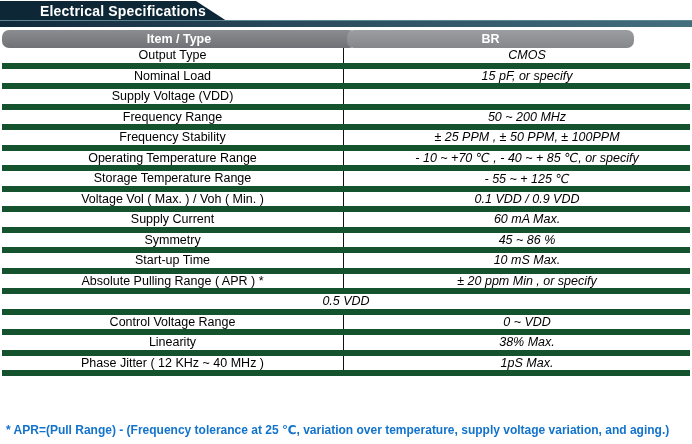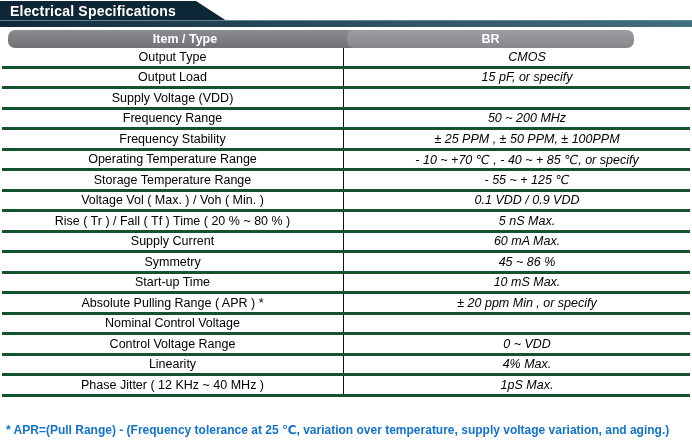--- a/index.html
+++ b/index.html
@@ -5,39 +5,39 @@
   html,body{margin:0;padding:0;background:#ffffff;}
   body{font-family:"Liberation Sans","DejaVu Sans",sans-serif;}
   .page{position:relative;width:692px;height:444px;background:#ffffff;overflow:hidden;}
 
   
   .banner-title{
     position:absolute;top:1px;left:0;width:236px;height:26px;
     background:#0e2737;
     clip-path:polygon(0 0,196px 0,236px 100%,0 100%);
     color:#ffffff;font-weight:bold;font-size:14px;line-height:20px;
-    padding-left:10px;box-sizing:border-box;letter-spacing:0.2px;
+    padding-left:10px;box-sizing:border-box;letter-spacing:0.2px;text-align:center;
   }
   .banner-strip{
     position:absolute;top:20px;left:0;width:692px;height:7px;
     background:linear-gradient(to right,#10293a 0%,#27485a 40%,#446f7e 100%);
     border-top:1px solid #5d8693;box-sizing:border-box;
   }
 
   
   .col-header{
     position:absolute;top:30px;height:18px;border-radius:7px;
     color:#ffffff;font-weight:bold;font-size:12.5px;line-height:18px;text-align:center;
   }
-  .col-header.left{left:8px;width:354px;background:linear-gradient(to bottom,#8a8c90,#6f7176);}
+  .col-header.left{left:2px;width:354px;background:linear-gradient(to bottom,#8a8c90,#6f7176);}
   .col-header.right{left:347px;width:287px;background:linear-gradient(to bottom,#9b9da0,#85878b);}
 
   
   .tbody{position:absolute;top:48px;left:2px;width:688px;}
-  .trow{display:flex;height:20.5px;box-sizing:border-box;border-bottom:3px solid #14532d;gap:20px;}
+  .trow{display:flex;height:20.5px;box-sizing:border-box;border-bottom:6px solid #14532d;gap:20px;}
   .tcell{display:flex;align-items:center;justify-content:center;
     font-size:12.5px;color:#000000;box-sizing:border-box;white-space:nowrap;}
   .tcell.item{width:342px;border-right:1px solid #111111;}
   .tcell.value{flex:1;font-style:italic;}
 
   
   .footnote{
     position:absolute;top:423px;left:6px;width:688px;
     color:#1273cc;font-size:12px;font-weight:bold;white-space:nowrap;
   }
@@ -59,21 +59,21 @@
     <span>BR</span>
   </div>
 
   <div class="tbody">
   <div class="trow">
     <div class="tcell item">Output Type</div>
     <div class="tcell value">CMOS</div>
   </div>
 
   <div class="trow">
-    <div class="tcell item">Output Load</div>
+    <div class="tcell item">Nominal Load</div>
     <div class="tcell value">15 pF, or specify</div>
   </div>
 
 
   <div class="trow">
     <div class="tcell item">Supply Voltage (VDD)</div>
   </div>
 
   <div class="trow">
     <div class="tcell item">Frequency Range</div>
@@ -93,24 +93,20 @@
   <div class="trow">
     <div class="tcell item">Storage Temperature Range</div>
     <div class="tcell value">- 55 ~ + 125 ℃</div>
   </div>
 
   <div class="trow">
     <div class="tcell item">Voltage Vol ( Max. ) / Voh ( Min. )</div>
     <div class="tcell value">0.1 VDD / 0.9 VDD</div>
   </div>
 
-  <div class="trow">
-    <div class="tcell item">Rise ( Tr ) / Fall ( Tf ) Time ( 20 % ~ 80 % )</div>
-    <div class="tcell value">5 nS Max.</div>
-  </div>
 
   <div class="trow">
     <div class="tcell item">Supply Current</div>
     <div class="tcell value">60 mA Max.</div>
   </div>
 
   <div class="trow">
     <div class="tcell item">Symmetry</div>
     <div class="tcell value">45 ~ 86 %</div>
   </div>
@@ -119,31 +115,31 @@
     <div class="tcell item">Start-up Time</div>
     <div class="tcell value">10 mS Max.</div>
   </div>
 
   <div class="trow">
     <div class="tcell item">Absolute Pulling Range ( APR ) *</div>
     <div class="tcell value">± 20 ppm Min , or specify</div>
   </div>
 
   <div class="trow">
-    <div class="tcell item">Nominal Control Voltage</div>
+    <div class="tcell value">0.5 VDD</div>
   </div>
 
   <div class="trow">
     <div class="tcell item">Control Voltage Range</div>
     <div class="tcell value">0 ~ VDD</div>
   </div>
 
   <div class="trow">
     <div class="tcell item">Linearity</div>
-    <div class="tcell value">4% Max.</div>
+    <div class="tcell value">38% Max.</div>
   </div>
 
   <div class="trow">
     <div class="tcell item">Phase Jitter ( 12 KHz ~ 40 MHz )</div>
     <div class="tcell value">1pS Max.</div>
   </div>
 </div>
 
   <div class="footnote">* APR=(Pull Range) - (Frequency tolerance at 25 ℃, variation over temperature, supply voltage variation, and aging.)</div>
 </div>

